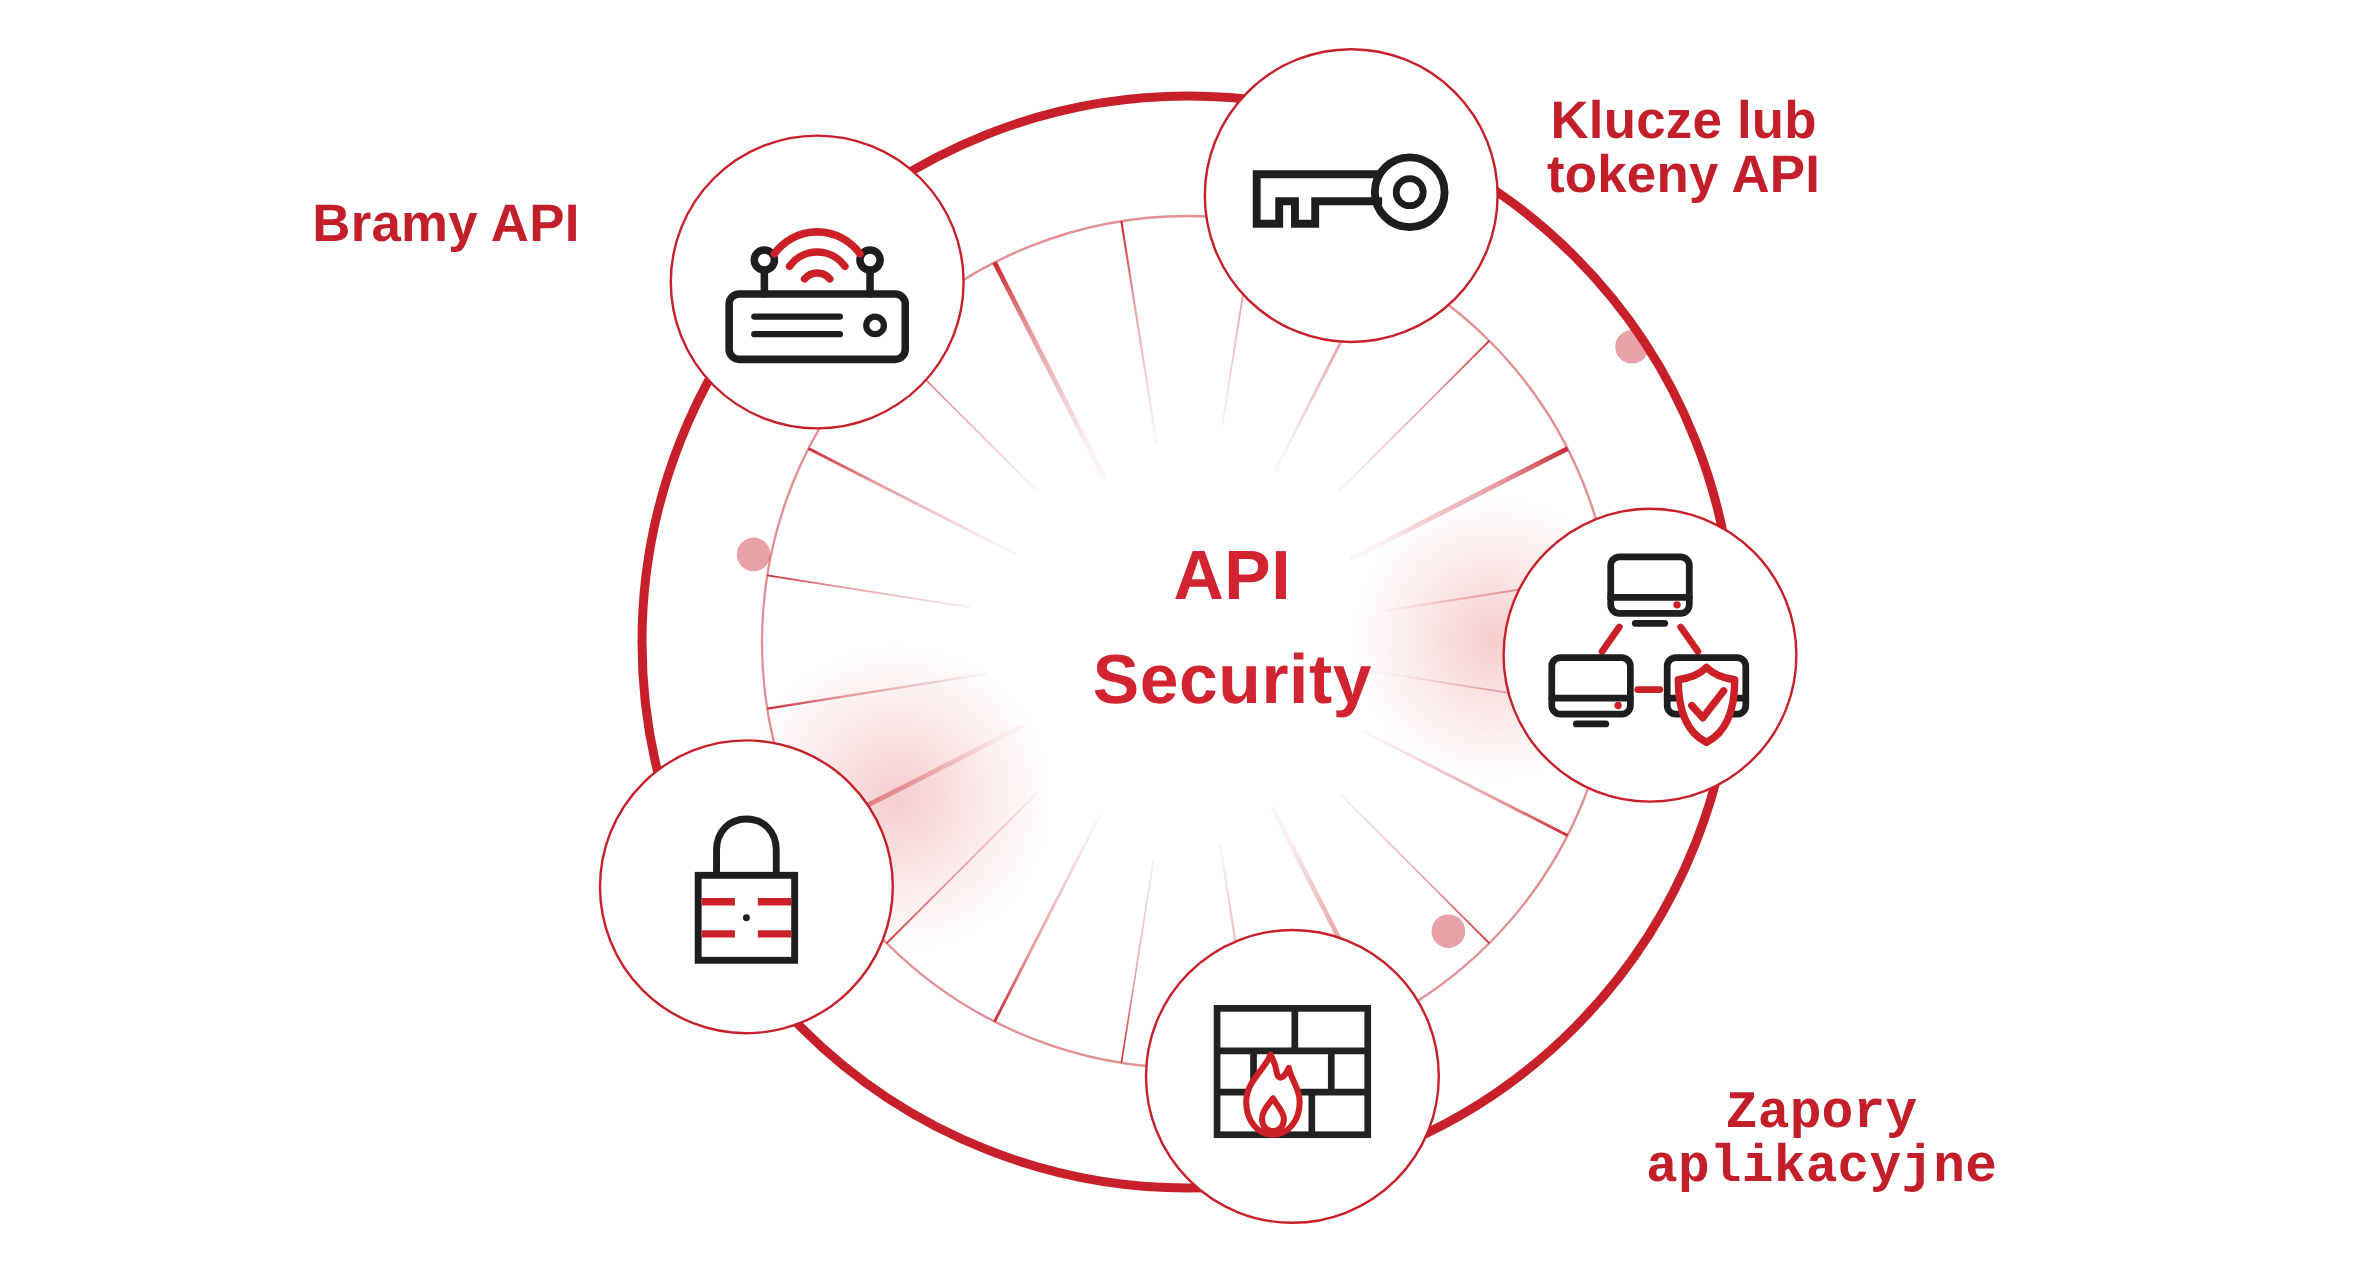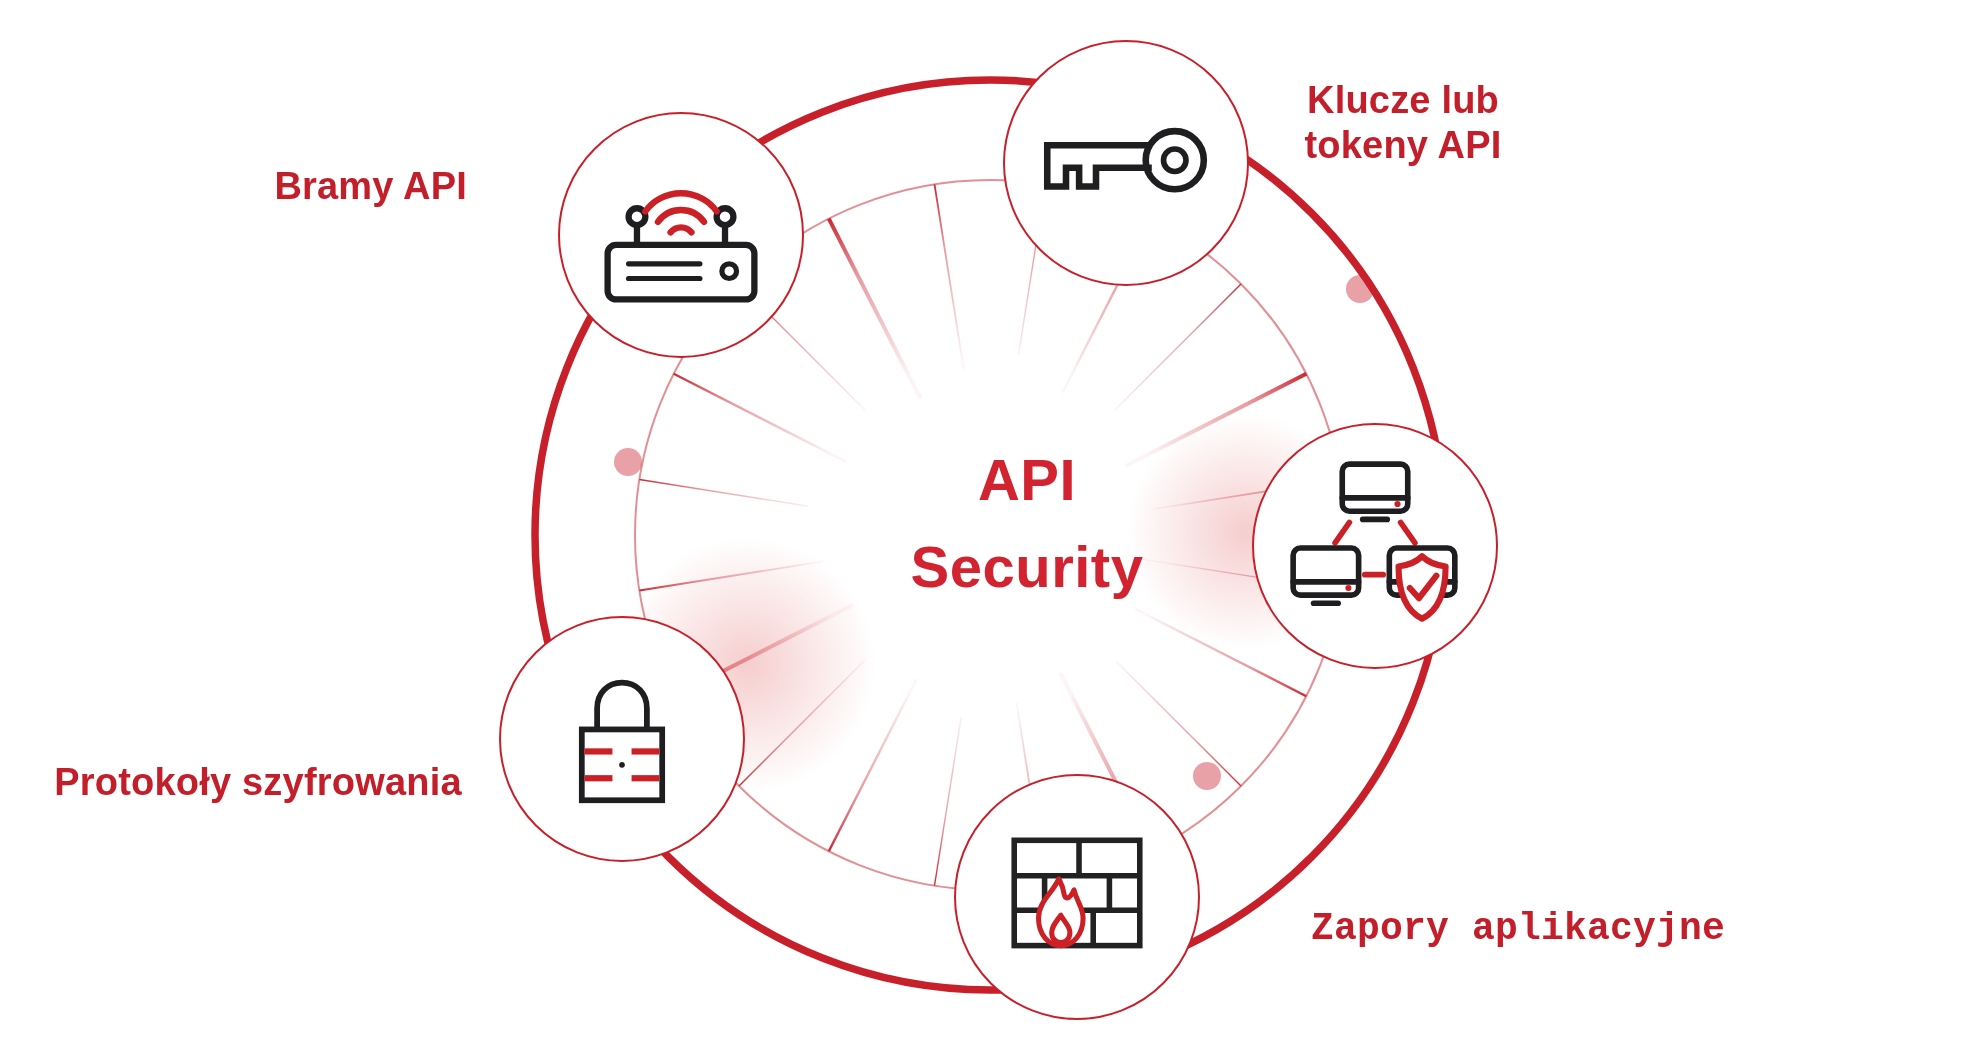--- a/index.html
+++ b/index.html
@@ -2,21 +2,21 @@
 <html><head>
 <meta charset="utf-8">
 <style>
   html,body{margin:0;padding:0;background:#ffffff;width:1966px;height:1054px;overflow:hidden;}
   #stage{position:relative;width:1966px;height:1054px;background:#ffffff;
          font-family:"Liberation Sans",sans-serif;}
   #ring-svg{position:absolute;left:0;top:0;}
   .node{position:absolute;width:246px;height:246px;border-radius:50%;
         background:#ffffff;border:2.5px solid #c8202a;box-sizing:border-box;
         display:flex;align-items:center;justify-content:center;}
-  .label{position:absolute;font-weight:700;font-size:38px;line-height:45px;
+  .label{position:absolute;font-weight:700;font-size:44px;line-height:45px;
          color:#c31f2b;text-align:center;letter-spacing:0.2px;}
   .label.right{text-align:right;}
   #center-title{position:absolute;left:777px;top:436px;width:500px;
                 text-align:center;color:#d22430;font-weight:700;font-size:58px;
                 line-height:87px;letter-spacing:0.5px;}
   .ic{display:block;}
 </style>
 </head>
 <body>
 
@@ -154,25 +154,24 @@
       </g>
       <circle cx="70" cy="103" r="3" fill="#1e1e21"></circle>
     </svg>
   </div>
 
   <div id="center-title">
     <div>API</div>
     <div>Security</div>
   </div>
 
-  <div class="label right" style="left:127px;top:164px;width:340px;">Bramy API</div>
+  <div class="label right" style="left:143px;top:164px;width:340px;">Bramy API</div>
 
   <div class="label" style="left:1203px;top:78px;width:400px;">
     <div>Klucze lub</div>
     <div>tokeny API</div>
   </div>
 
 
   <div class="label" style="left:1298px;top:906px;width:440px;font-family:Liberation Mono, monospace;">Zapory aplikacyjne</div>
 
-  <div class="label" style="left:8px;top:760px;width:500px;">Protokoły szyfrowania</div>
 
 </div>
 
 </body></html>

